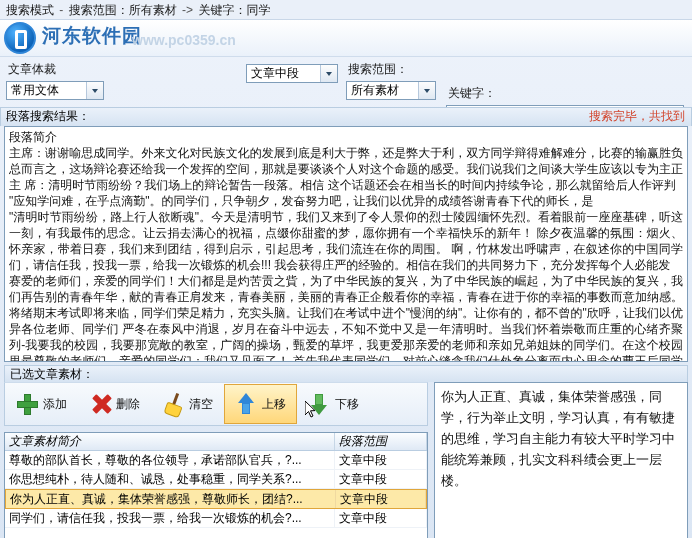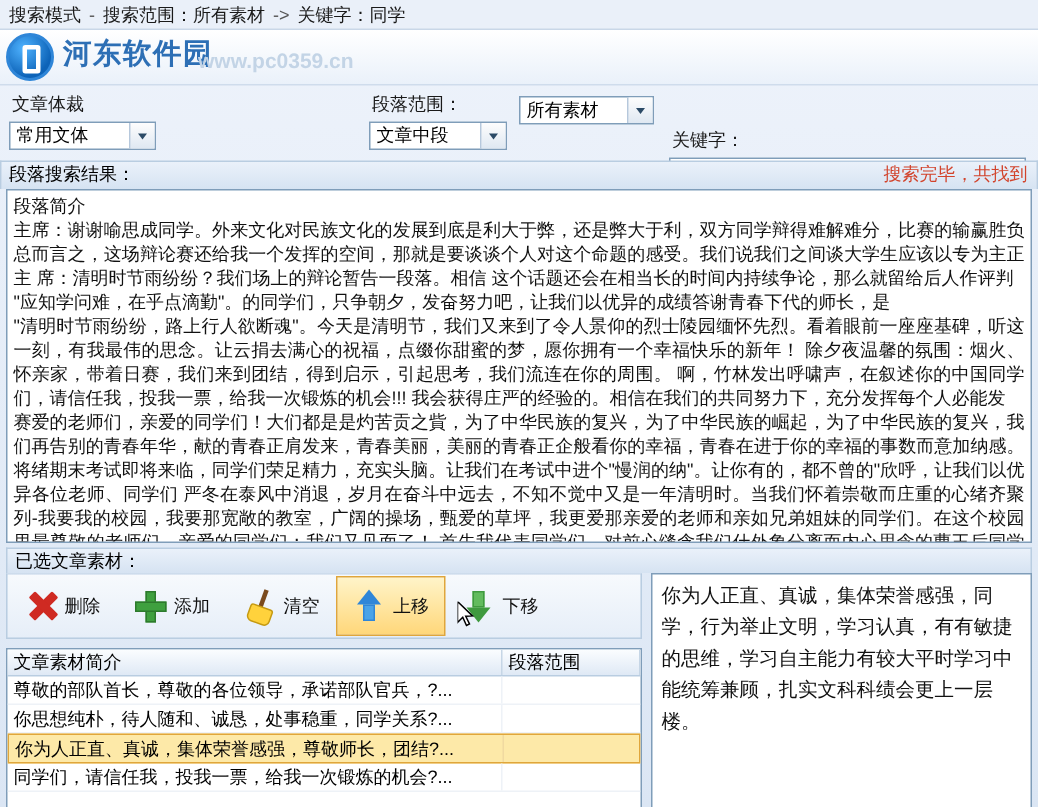--- a/index.html
+++ b/index.html
@@ -126,24 +126,24 @@
 
   .cursor{position:absolute;left:300px;top:18px;width:12px;height:18px;pointer-events:none;}
   .cursor svg{display:block;}
 
   
   .list{
     position:absolute;left:0;right:0;top:50px;bottom:0;
     border:1px solid #7f9db9;background:#fff;box-sizing:border-box;overflow:hidden;
   }
   .lhead{display:flex;height:17px;background:linear-gradient(#fbfdff,#dfe9f5);border-bottom:1px solid #b9cde1;}
-  .lhead div{font-size:12px;line-height:17px;padding-left:4px;border-right:1px solid #c6d6e6;box-sizing:border-box;}
+  .lhead div{font-size:12px;line-height:17px;padding-left:4px;border-right:1px solid #c6d6e6;box-sizing:border-box;font-style:italic;}
   .c1{width:330px;}
   .c2{flex:1;}
-  .lrow{display:flex;height:18px;border-bottom:1px solid #eef2f7;flex-direction:column;}
+  .lrow{display:flex;height:18px;border-bottom:1px solid #eef2f7;}
   .lrow div{font-size:12px;line-height:18px;padding-left:4px;box-sizing:border-box;white-space:nowrap;overflow:hidden;border-right:1px solid #eef2f7;}
   .lrow.sel{background:#fde9a8;border:1px solid #e0a63b;}
   .lrow.sel div{border-right-color:#f0d9a0;}
 </style>
 </head>
 <body>
 
 <div class="app">
 
   <div class="crumb">
@@ -164,29 +164,29 @@
     <div class="fgroup g1">
       <div class="flabel">文章体裁</div>
       <div class="fctrl">
         <span class="val">常用文体</span>
         <span class="caret">
             <i></i>
           </span>
       </div>
     </div>
     <div class="fgroup g3">
-      <div class="flabel">段落范围：</div>
       <div class="fctrl">
         <span class="val">文章中段</span>
         <span class="caret">
             <i></i>
           </span>
       </div>
     </div>
     <div class="fgroup g4">
+      <div class="flabel">搜索范围：</div>
       <div class="fctrl">
         <span class="val">所有素材</span>
         <span class="caret">
             <i></i>
           </span>
       </div>
     </div>
     <div class="fgroup g5">
       <div class="flabel">关键字：</div>
       <div class="fctrl">
@@ -212,26 +212,26 @@
 
   <div class="chosenbar">
     <span>已选文章素材：</span>
   </div>
 
   <div class="bottom">
     <div class="leftpane">
 
       <div class="toolbar">
         <div class="tbtn">
+          <span class="ic ic-plus"></span>
+          <span>添加</span>
+        </div>
+        <div class="tbtn">
           <span class="ic ic-x"></span>
           <span>删除</span>
-        </div>
-        <div class="tbtn">
-          <span class="ic ic-plus"></span>
-          <span>添加</span>
         </div>
         <div class="tbtn">
           <span class="ic ic-broom"></span>
           <span>清空</span>
         </div>
         <div class="tbtn sel">
           <span class="ic ic-up"></span>
           <span>上移</span>
         </div>
         <div class="tbtn">

